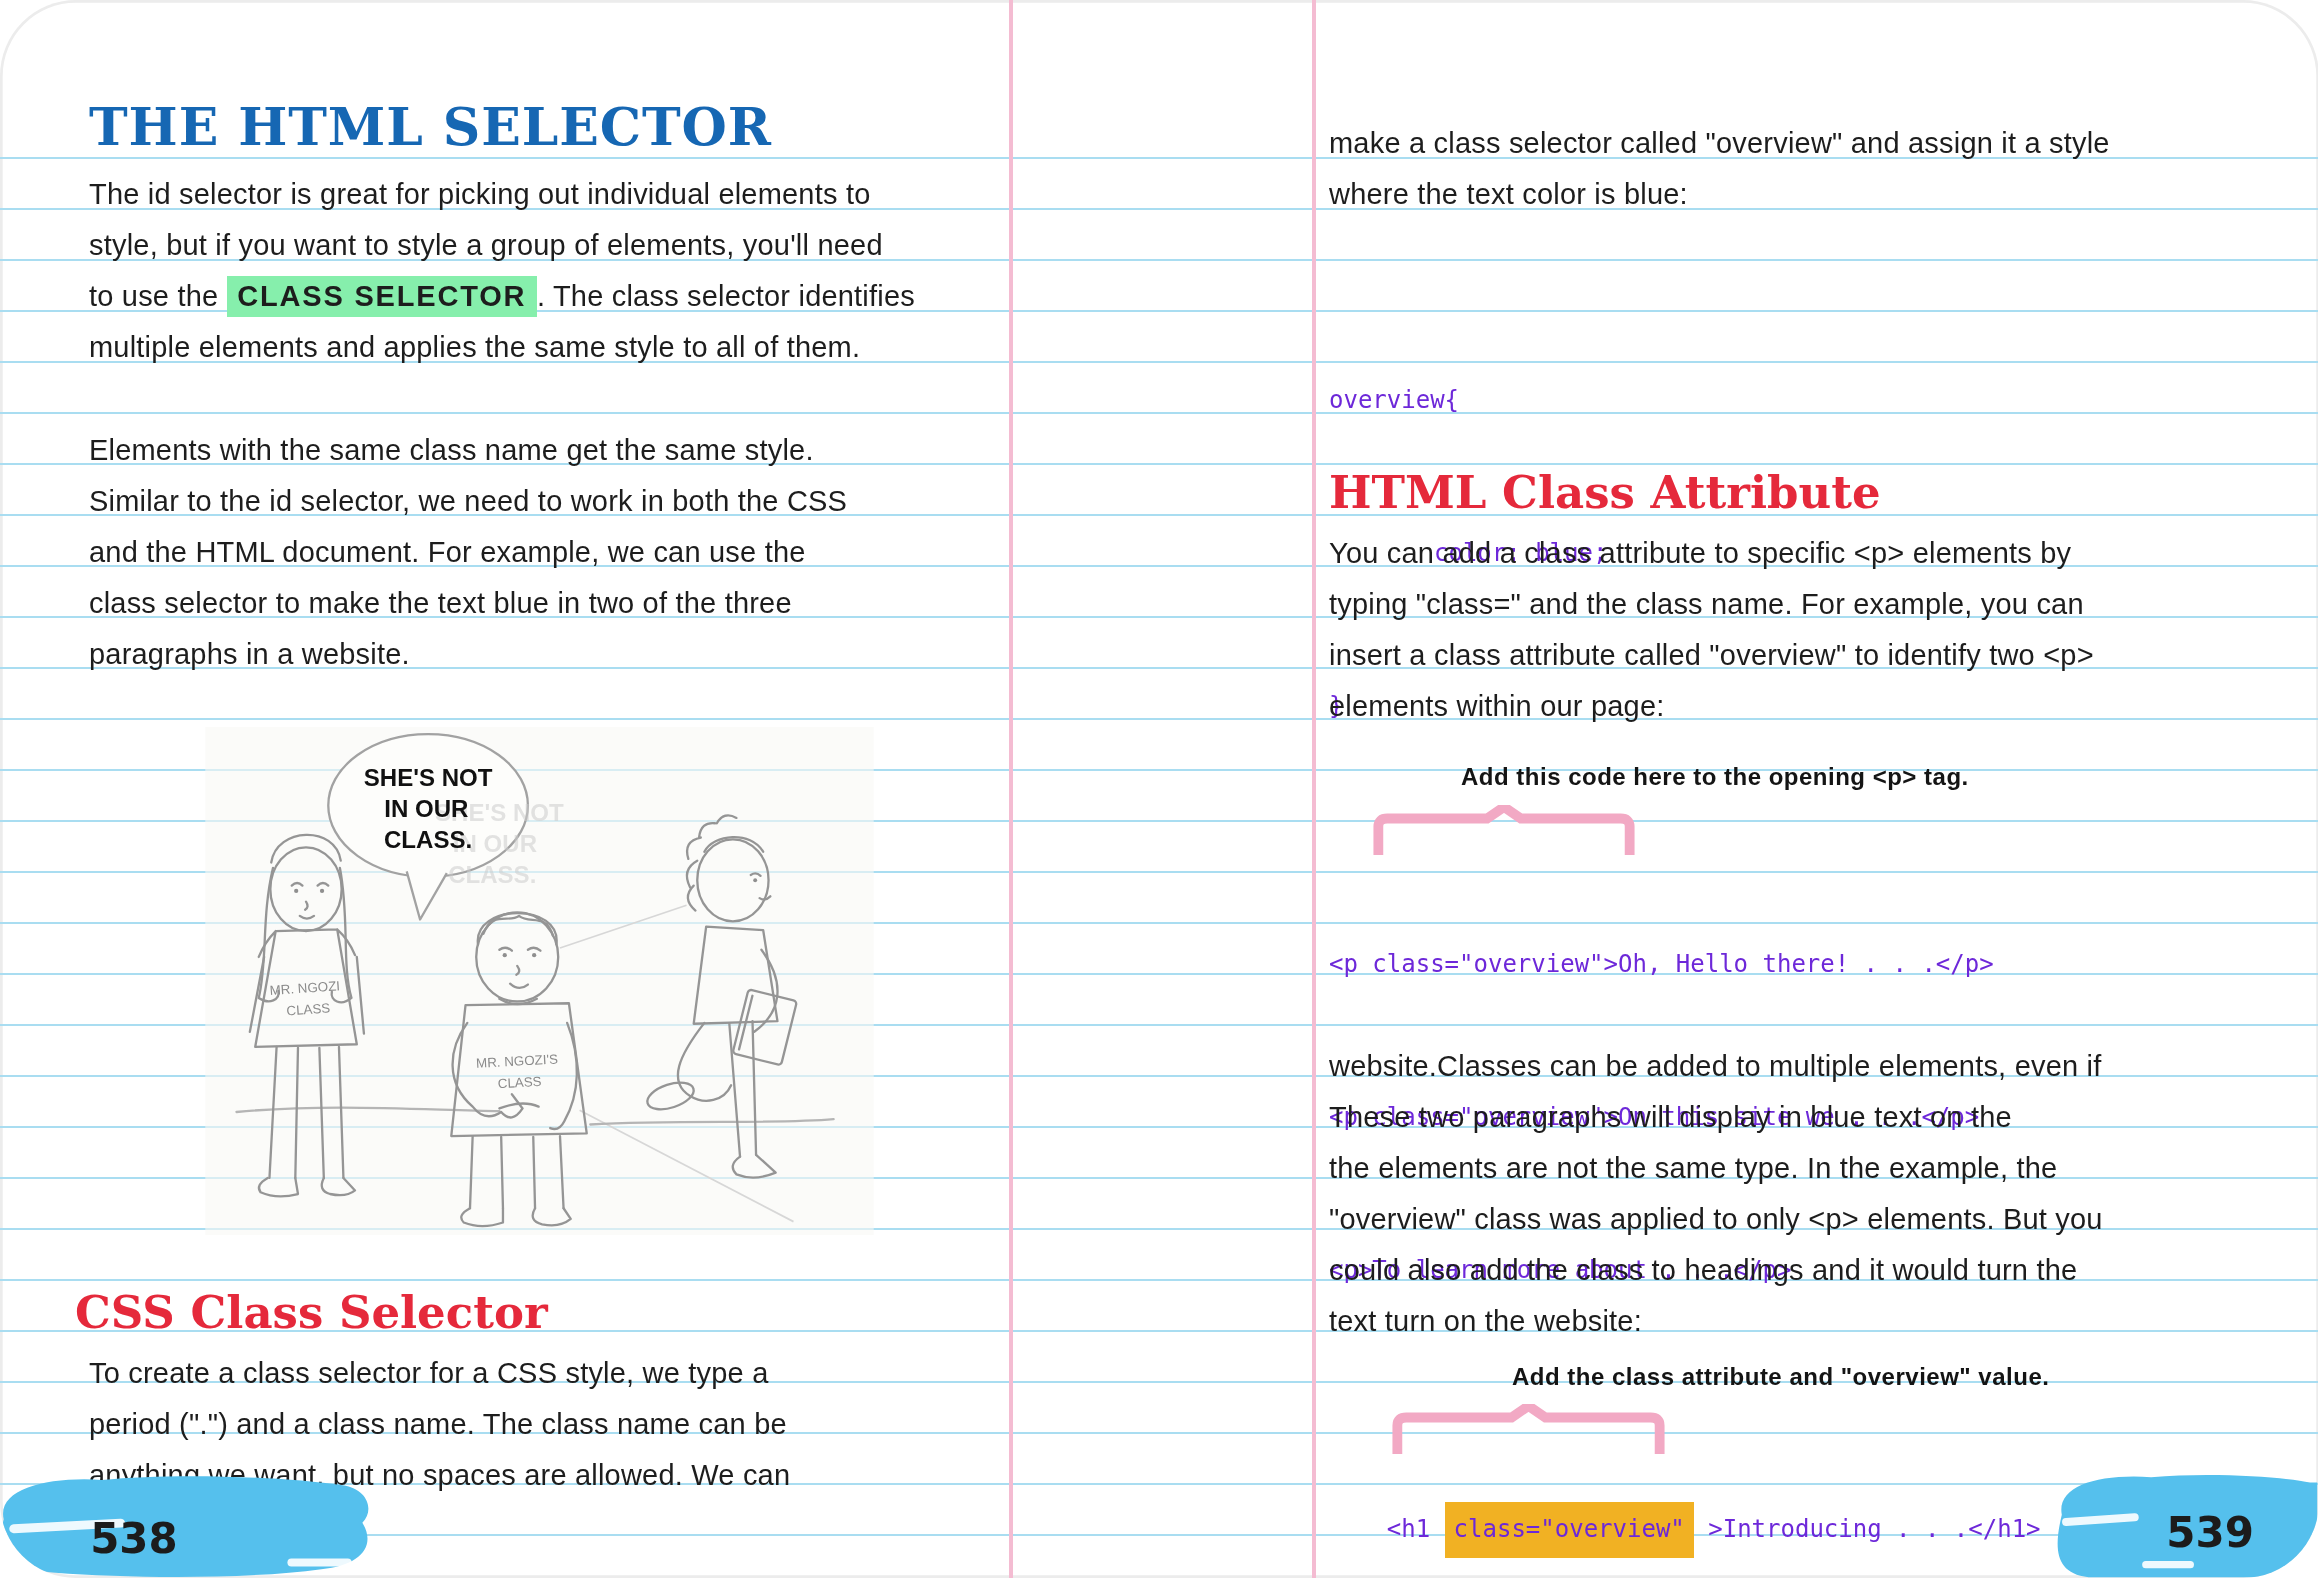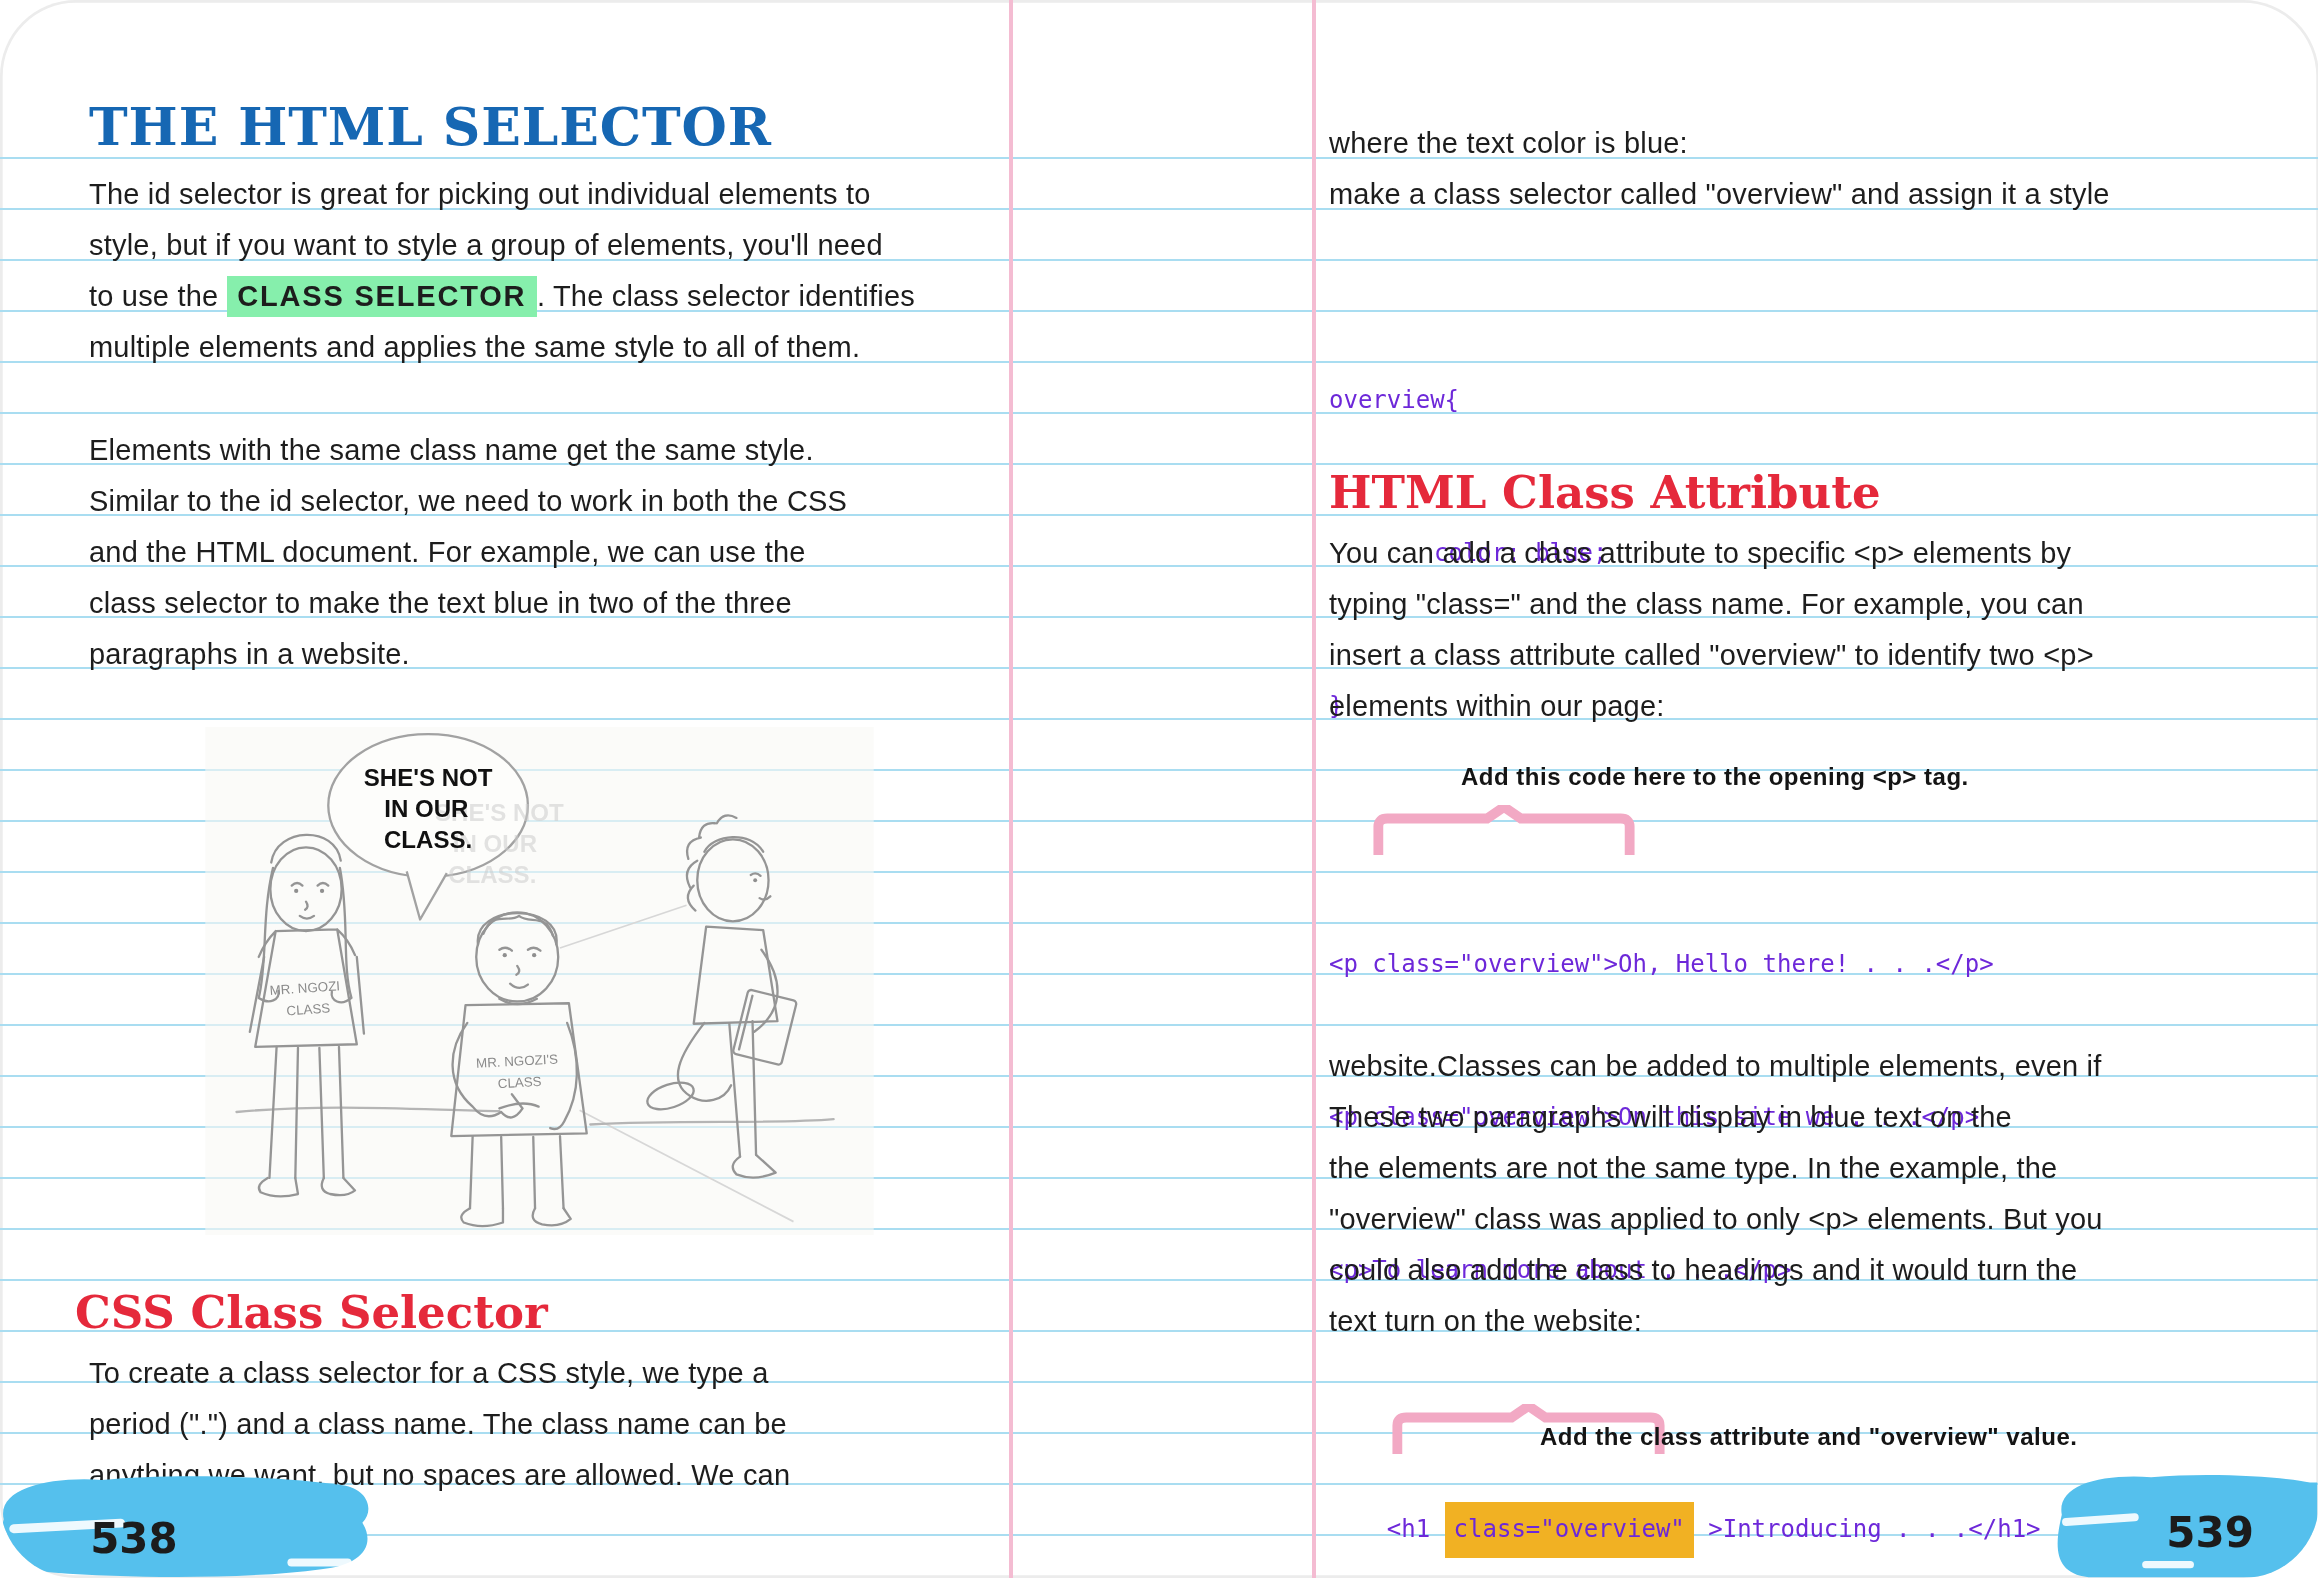--- a/index.html
+++ b/index.html
@@ -149,22 +149,22 @@
   </div>
 
   <svg class="banner" style="left:-7.1px; top:1471px;" width="389" height="116" viewBox="0 0 436 130">
     <path d="M12,54 C4,20 62,6 122,10 C202,2 322,6 392,16 C420,20 428,44 414,58 C430,84 412,106 368,110 C280,122 150,120 70,114 C18,110 2,92 12,54 Z" fill="#55c0ed"></path>
     <rect x="18" y="60" width="130" height="10" rx="5" fill="#ffffff" opacity="0.9" transform="rotate(-3 18 60)"></rect>
     <rect x="330" y="98" width="72" height="9" rx="4.5" fill="#ffffff" opacity="0.9"></rect>
     <text x="158" y="92" font-size="47" text-anchor="middle" fill="#1c1c1c">538</text>
   </svg>
 
   <div class="txt" style="left:1329px; top:118px;">
+    <div>make a class selector called "overview" and assign it a style</div>
     <div>where the text color is blue:</div>
-    <div>make a class selector called "overview" and assign it a style</div>
   </div>
 
   <div class="code" style="left:1329px; top:273px;">
     <div>overview{</div>
     <div class="indent">color: blue;</div>
     <div>}</div>
   </div>
 
   <div class="h-serif" style="left:1329px; top:464px; font-size:45px; line-height:57px; color:#e5293b;">HTML Class Attribute</div>
 
@@ -189,21 +189,21 @@
 
   <div class="txt" style="left:1329px; top:1041px;">
     <div>website.Classes can be added to multiple elements, even if</div>
     <div>These two paragraphs will display in blue text on the</div>
     <div>the elements are not the same type. In the example, the</div>
     <div>"overview" class was applied to only &lt;p&gt; elements. But you</div>
     <div>could also add the class to headings and it would turn the</div>
     <div>text turn on the website:</div>
   </div>
 
-  <div class="annot" style="left:1512px; top:1423px;margin-left:28px;">Add the class attribute and "overview" value.</div>
+  <div class="annot" style="left:1512px; top:1363px;">Add the class attribute and "overview" value.</div>
 
   <svg class="brace" style="left:1392px; top:1404px;" width="273" height="52" viewBox="0 0 306 58">
     <path d="M6,56 L6,24 Q6,15 16,15 L134,15 L153,2 L172,15 L290,15 Q300,15 300,24 L300,56" fill="none" stroke="#f2a9c4" stroke-width="11" stroke-linejoin="miter"></path>
   </svg>
 
   <div class="code" style="left:1329px; top:1453px;">
     <span>&lt;h1 </span><span class="hl-gold">class="overview"</span><span> &gt;Introducing . . .&lt;/h1&gt;</span>
   </div>
 
   <svg class="banner" style="left:2035px; top:1470px;" width="284" height="109" viewBox="0 0 318 122">

